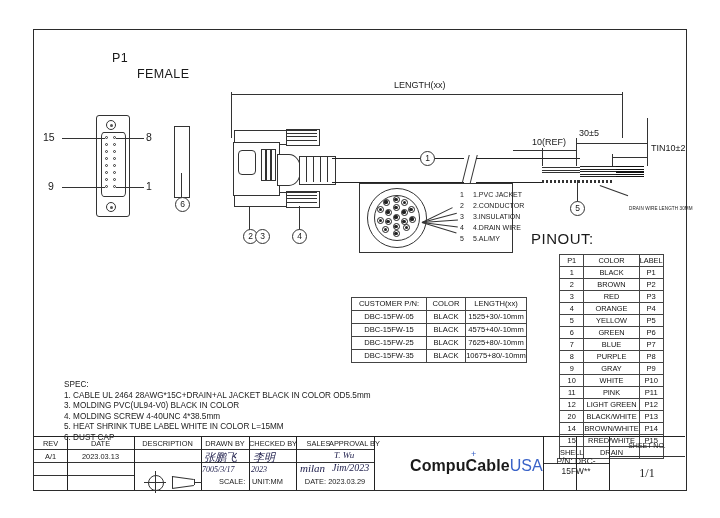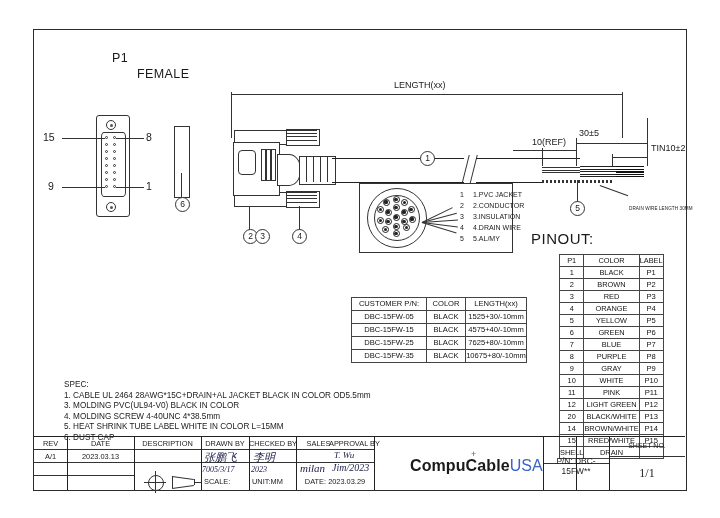--- a/index.html
+++ b/index.html
@@ -404,21 +404,21 @@
     <div class="tbtxt" style="left:0;top:3px;width:33px;">REV</div>
     <div class="tbtxt" style="left:33px;top:3px;width:67px;">DATE</div>
     <div class="tbtxt" style="left:100px;top:3px;width:67px;">DESCRIPTION</div>
     <div class="tbtxt" style="left:167px;top:3px;width:48px;">DRAWN BY</div>
     <div class="tbtxt" style="left:215px;top:3px;width:47px;">CHECKED BY</div>
     <div class="tbtxt" style="left:262px;top:3px;width:45px;">SALES</div>
     <div class="tbtxt" style="left:295px;top:3px;width:45px;">APPROVAL BY</div>
 
     <div class="tbtxt" style="left:0;top:16px;width:33px;">A/1</div>
     <div class="tbtxt" style="left:33px;top:16px;width:67px;">2023.03.13</div>
-    <div class="tbtxt" style="left:167px;top:41px;width:48px;text-align:left;padding-left:3px;box-sizing:border-box;">SCALE:</div>
+    <div class="tbtxt" style="left:167px;top:41px;width:48px;text-align:left;padding-left:18px;box-sizing:border-box;">SCALE:</div>
     <div class="tbtxt" style="left:215px;top:41px;width:47px;text-align:left;padding-left:3px;box-sizing:border-box;">UNIT:MM</div>
     <div class="tbtxt" style="left:262px;top:41px;width:78px;">DATE:  2023.03.29</div>
 
     <div class="sig" style="left:170px;top:14px;font-size:11px;">张鹏飞</div>
     <div class="sig" style="left:168px;top:29px;font-size:8px;">7005/3/17</div>
     <div class="sig" style="left:219px;top:14px;font-size:11px;">李明</div>
     <div class="sig" style="left:217px;top:29px;font-size:8px;">2023</div>
     <div class="sig" style="left:266px;top:26px;font-size:11px;text-align:center;">milan</div>
     <div class="sig" style="left:300px;top:14px;font-size:9px;">T. Wu</div>
     <div class="sig" style="left:298px;top:26px;font-size:10px;">Jim/2023</div>

